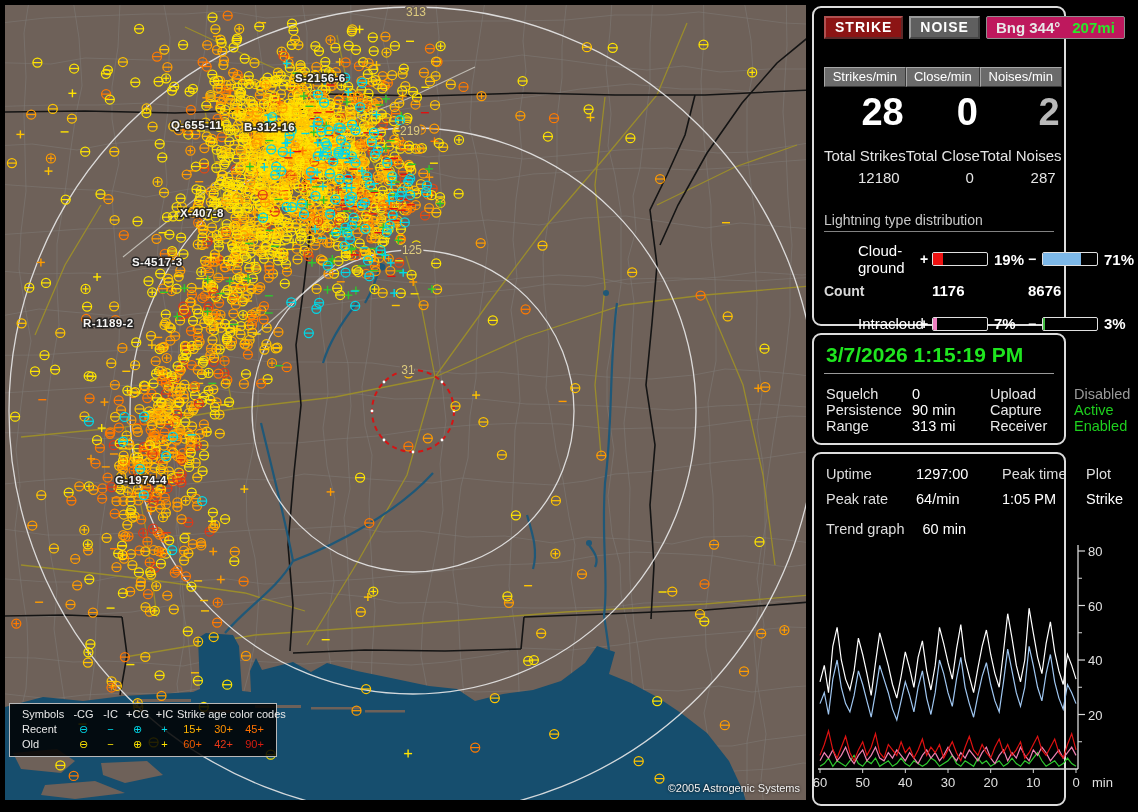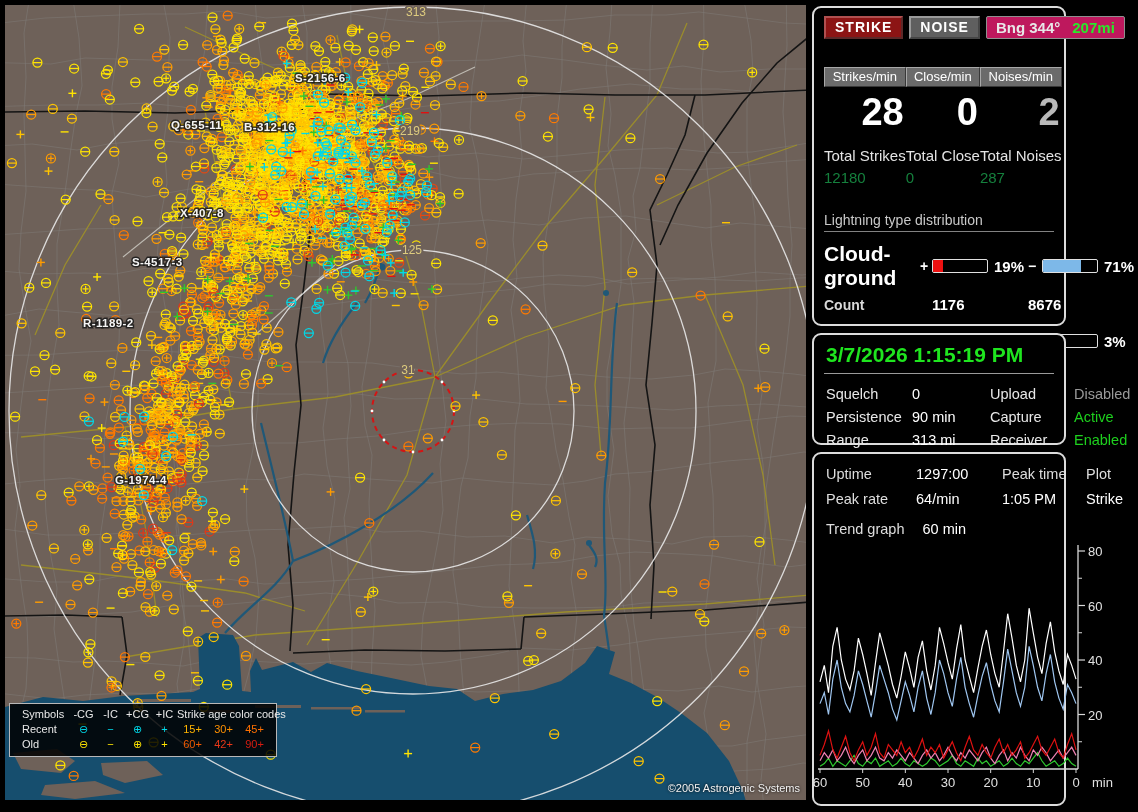--- a/index.html
+++ b/index.html
@@ -25,33 +25,33 @@
   .btn-strike{background:#8c1414;border:2px outset #b05050;}
   .btn-noise{background:#5f5f5f;border:2px outset #9a9a9a;}
   .bng{margin-left:auto;display:flex;gap:12px;background:#be185d;border:1px solid #8f8f8f;border-radius:2px;
     padding:2px 9px;font-weight:bold;font-size:15px;white-space:nowrap;}
   .counters{display:flex;justify-content:space-between;margin-top:28px;}
   .counter-col{width:96px;display:flex;flex-direction:column;}
   .badge{background:#6b6b6b;color:#fff;font-size:13px;text-align:center;padding:1px 2px 2px 2px;
     border:1px solid;border-color:#a8a8a8 #383838 #383838 #a8a8a8;}
   .bignum{font-size:38px;font-weight:bold;text-align:right;line-height:1.0;margin-top:6px;padding-right:2px;}
   .total-label{font-size:15px;color:#e4e4e4;text-align:center;margin-top:16px;white-space:nowrap;}
-  .total-val{font-size:15px;color:#15803d;text-align:left;padding-right:6px;margin-top:5px;}
+  .total-val{font-size:15px;color:#e5e5e5;text-align:right;padding-right:6px;margin-top:5px;}
   .dist-head{margin-top:26px;color:#c9c9c9;font-size:14px;border-bottom:1px solid #828282;padding-bottom:3px;}
   .dist-grid{display:grid;grid-template-columns:96px 12px 58px 38px 14px 58px 36px;align-items:center;margin-top:10px;}
   .dist-grid.cnt{margin-top:6px;}
-  .dlabel{font-weight:bold;color:#fff;font-size:21px;}
+  .dlabel{font-weight:normal;color:#fff;font-size:15px;margin-left:34px;}
   .sign{font-weight:bold;color:#fff;}
   .bar{width:54px;height:12px;border:1px solid #e0e0e0;border-radius:2px;background:#000;overflow:hidden;}
   .bar > div{height:100%;}
   .pct{font-weight:bold;color:#fff;font-size:15px;padding-left:4px;}
   .cntlab{font-weight:bold;color:#d9d9d9;font-size:14px;}
   .cntval{font-weight:bold;color:#fff;font-size:15px;grid-column:span 2;}
   .datetime{color:#1fe51f;font-size:21px;font-weight:bold;border-bottom:1px solid #9a9a9a;padding:2px 0 6px 2px;}
-  .set-grid{display:grid;grid-template-columns:86px 78px 84px 70px;row-gap:7px;margin-top:12px;padding-left:2px;font-size:14.5px;}
+  .set-grid{display:grid;grid-template-columns:86px 78px 84px 70px;margin-top:12px;padding-left:2px;font-size:14.5px;}
   .set-grid .lab{color:#e8e8e8;}
   .set-grid .val{color:#fff;}
   .stat-grid{display:grid;grid-template-columns:90px 86px 84px 52px;row-gap:9px;padding-left:2px;font-size:14.5px;margin-top:4px;}
   .stat-grid .lab{color:#dedede;}
   .stat-grid .val{color:#fff;}
   .trendrow{margin-top:14px;padding-left:2px;font-size:14.5px;color:#dedede;}
   .trendrow span{margin-left:14px;color:#fff;}
   #trendsvg{position:absolute;left:0;bottom:2px;}
 </style>
 </head>

